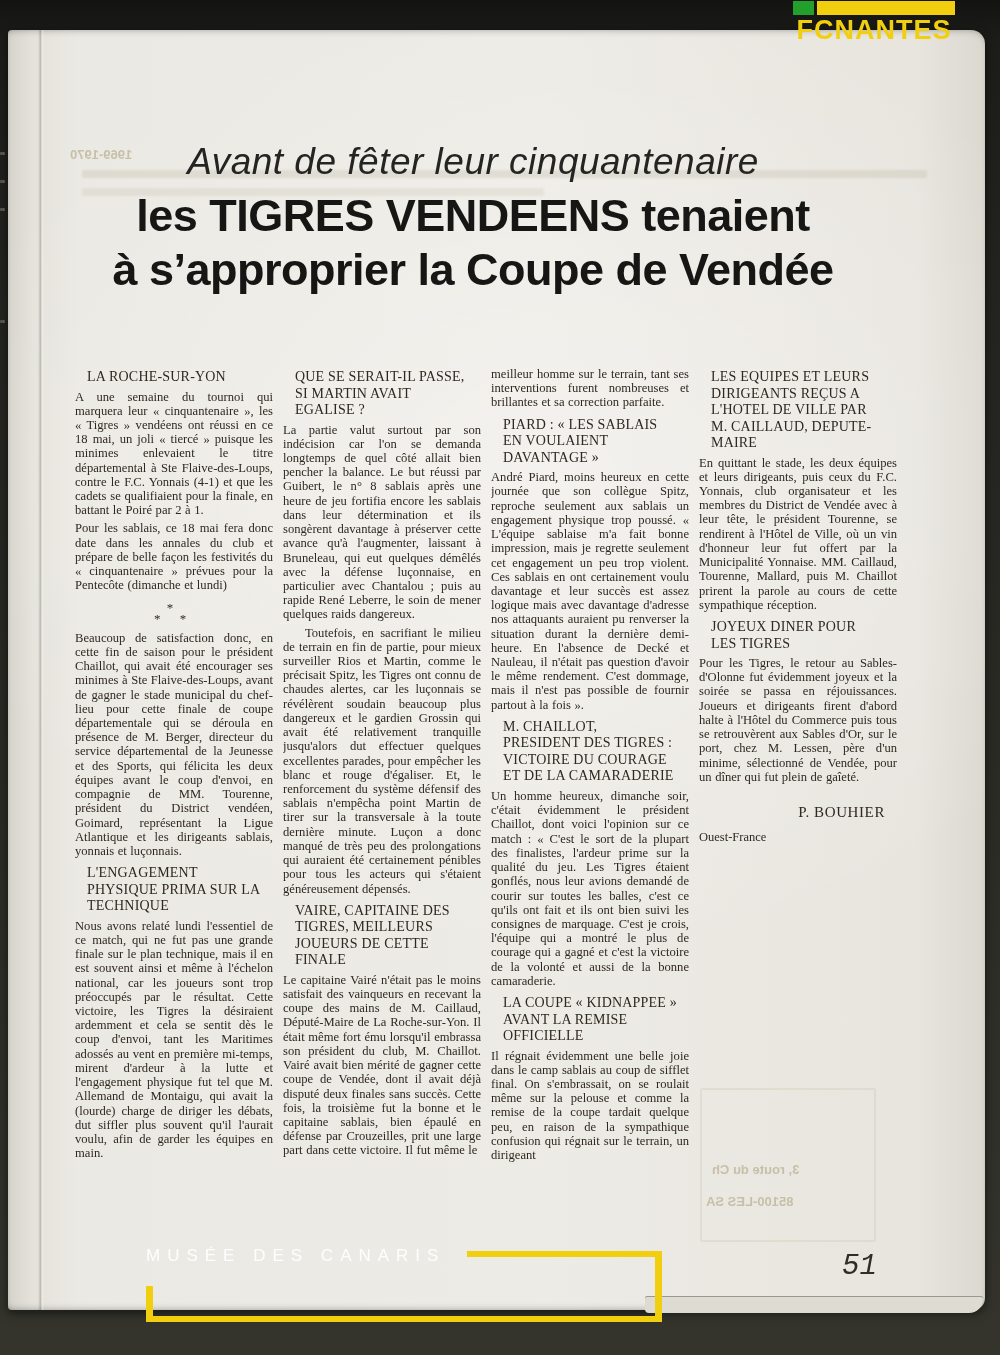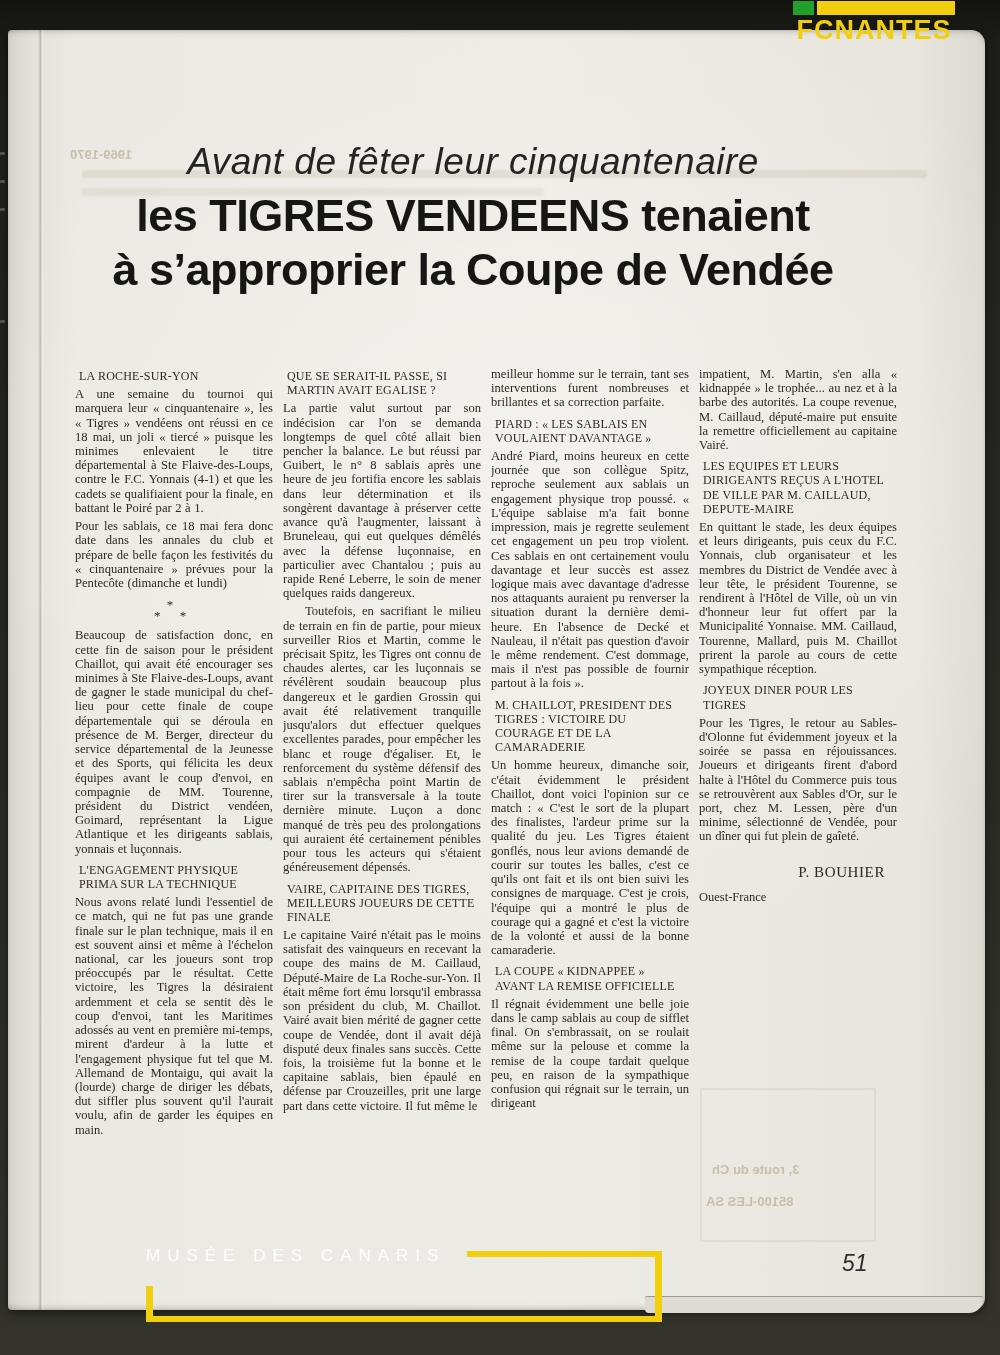--- a/index.html
+++ b/index.html
@@ -26,32 +26,32 @@
     background:#dedbd2;border-radius:2px 2px 14px 4px;box-shadow:inset 0 1px 0 rgba(90,85,75,.5);}
   
   .fc-logo{position:absolute;top:1px;right:45px;z-index:4;width:162px;}
   .fc-bar{height:14px;display:flex;}
   .fc-bar .g{width:21px;height:14px;margin-right:3px;}
   .fc-bar .y{flex:1;height:14px;}
   .fc-text{font-weight:bold;font-size:27px;letter-spacing:1px;line-height:1.1;text-align:center;margin-top:1px;}
   .musee{position:absolute;left:146px;top:1246px;z-index:6;font-size:17px;letter-spacing:7px;
     color:rgba(255,255,255,.95);font-weight:400;}
   .yellow{position:absolute;z-index:6;}
-  .pageno{position:absolute;left:842px;top:1250px;z-index:4;font-style:italic;font-size:23px;color:#2e2d2b;
-    font-family:Liberation Sans, sans-serif;}
+  .pageno{position:absolute;left:842px;top:1250px;z-index:4;font-style:italic;font-size:29px;color:#2e2d2b;
+    font-family:Liberation Mono, monospace;}
   
   .headline{position:absolute;left:28px;top:141px;width:890px;text-align:center;z-index:4;color:#1b1b1a;}
   .kicker{font-style:italic;font-size:37px;letter-spacing:.5px;color:#242423;}
   .title{font-weight:bold;font-size:45px;line-height:1.2;letter-spacing:-.5px;margin-top:6px;color:#161615;}
   
   .cols{position:absolute;left:75px;top:367px;width:822px;height:880px;overflow:hidden;z-index:4;
     display:grid;grid-template-columns:repeat(4,1fr);column-gap:10px;
     font-family:"Liberation Serif", serif;color:#2f2820;}
   .col{overflow:hidden;}
-  .col-h{font-size:12px;line-height:1.18;margin:7px 4px 4px;letter-spacing:.2px;}
+  .col-h{font-size:14px;line-height:1.18;margin:7px 12px 4px;letter-spacing:.2px;}
   .col .col-h:first-child{margin-top:2px;}
   .col-p{font-size:12.6px;line-height:1.13;text-align:justify;margin:0 0 4px;word-spacing:.4px;}
   .col-p.indent{text-indent:22px;}
   .stars{text-align:center;margin:9px 0 7px;font-size:13px;line-height:.85;}
   .stars span{display:block;letter-spacing:8px;}
   .sig{text-align:right;padding-right:12px;font-size:15px;letter-spacing:.6px;margin-top:20px;}
   .src{text-align:left;padding-right:30px;font-size:12.5px;margin-top:9px;}
   
   .ghost{position:absolute;z-index:3;transform:scaleX(-1);filter:blur(.6px);
     font-weight:bold;color:rgba(150,135,85,.42);white-space:nowrap;}
@@ -119,21 +119,20 @@
   <div class="col">
       <p class="col-p">meilleur homme sur le terrain, tant ses interventions furent nombreuses et brillantes et sa correction parfaite.</p>
       <div class="col-h">PIARD : « LES SABLAIS EN VOULAIENT DAVANTAGE »</div>
       <p class="col-p">André Piard, moins heureux en cette journée que son collègue Spitz, reproche seulement aux sablais un engagement physique trop poussé. « L'équipe sablaise m'a fait bonne impression, mais je regrette seulement cet engagement un peu trop violent. Ces sablais en ont certainement voulu davantage et leur succès est assez logique mais avec davantage d'adresse nos attaquants auraient pu renverser la situation durant la dernière demi-heure. En l'absence de Decké et Nauleau, il n'était pas question d'avoir le même rendement. C'est dommage, mais il n'est pas possible de fournir partout à la fois ».</p>
       <div class="col-h">M. CHAILLOT, PRESIDENT DES TIGRES : VICTOIRE DU COURAGE ET DE LA CAMARADERIE</div>
       <p class="col-p">Un homme heureux, dimanche soir, c'était évidemment le président Chaillot, dont voici l'opinion sur ce match : « C'est le sort de la plupart des finalistes, l'ardeur prime sur la qualité du jeu. Les Tigres étaient gonflés, nous leur avions demandé de courir sur toutes les balles, c'est ce qu'ils ont fait et ils ont bien suivi les consignes de marquage. C'est je crois, l'équipe qui a montré le plus de courage qui a gagné et c'est la victoire de la volonté et aussi de la bonne camaraderie.</p>
       <div class="col-h">LA COUPE « KIDNAPPEE » AVANT LA REMISE OFFICIELLE</div>
       <p class="col-p">Il régnait évidemment une belle joie dans le camp sablais au coup de sifflet final. On s'embrassait, on se roulait même sur la pelouse et comme la remise de la coupe tardait quelque peu, en raison de la sympathique confusion qui régnait sur le terrain, un dirigeant</p>
     </div>
   <div class="col">
-      <p class="col-p">impatient, M. Martin, s'en alla « kidnappée » le trophée... au nez et à la barbe des autorités. La coupe revenue, M. Caillaud, député-maire put ensuite la remettre officiellement au capitaine Vairé.</p>
       <div class="col-h">LES EQUIPES ET LEURS DIRIGEANTS REÇUS A L'HOTEL DE VILLE PAR M. CAILLAUD, DEPUTE-MAIRE</div>
       <p class="col-p">En quittant le stade, les deux équipes et leurs dirigeants, puis ceux du F.C. Yonnais, club organisateur et les membres du District de Vendée avec à leur tête, le président Tourenne, se rendirent à l'Hôtel de Ville, où un vin d'honneur leur fut offert par la Municipalité Yonnaise. MM. Caillaud, Tourenne, Mallard, puis M. Chaillot prirent la parole au cours de cette sympathique réception.</p>
       <div class="col-h">JOYEUX DINER POUR LES TIGRES</div>
       <p class="col-p">Pour les Tigres, le retour au Sables-d'Olonne fut évidemment joyeux et la soirée se passa en réjouissances. Joueurs et dirigeants firent d'abord halte à l'Hôtel du Commerce puis tous se retrouvèrent aux Sables d'Or, sur le port, chez M. Lessen, père d'un minime, sélectionné de Vendée, pour un dîner qui fut plein de gaîeté.</p>
       <div class="sig">P. BOUHIER</div>
       <div class="src">Ouest-France</div>
     </div>
 </div>
 
 <div class="pageno">51</div>

